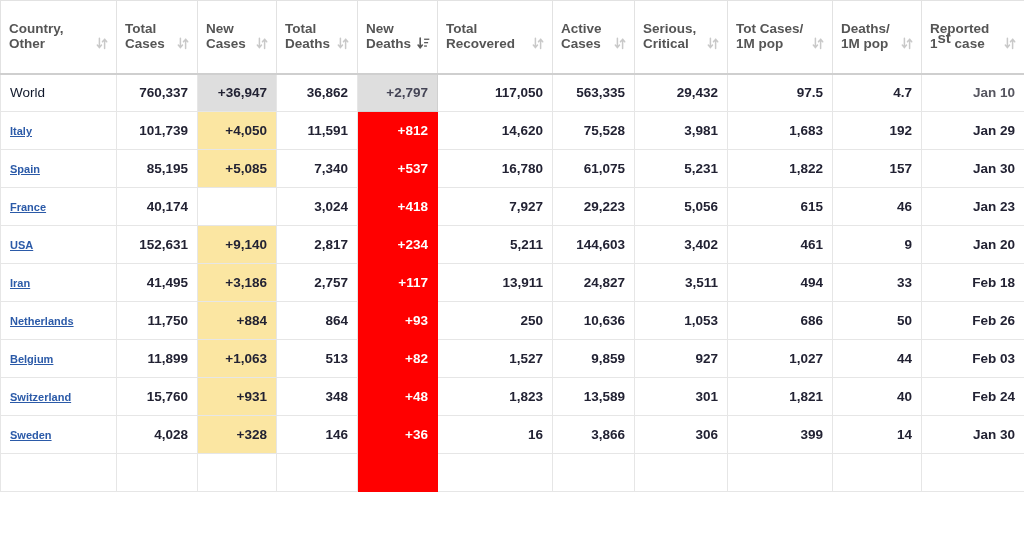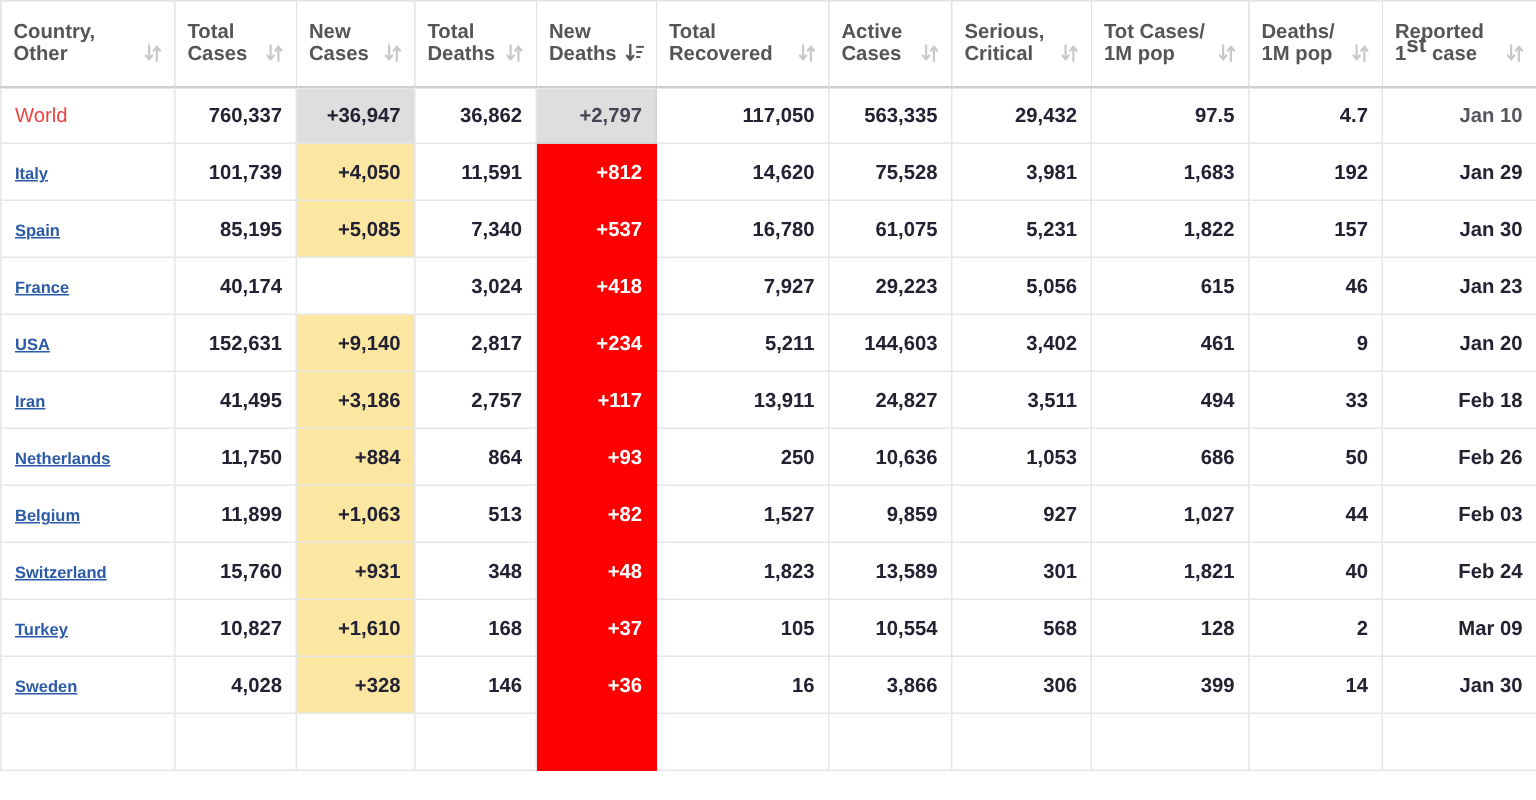--- a/index.html
+++ b/index.html
@@ -27,21 +27,21 @@
   table.covid {
     border-collapse: collapse;
     table-layout: fixed;
     width: 1024px;
     font-size: 13px;
     color: #2b2b3a;
   }
 
   
   table.covid thead th {
-    height: 57px;
+    height: 73px;
     box-sizing: border-box;
     vertical-align: middle;
     padding: 6px 8px 8px 8px;
     background: #ffffff;
     border-right: 1px solid #e2e2e2;
     border-bottom: 2px solid #cfcfcf;
     border-top: 1px solid #e2e2e2;
     font-weight: bold;
     font-size: 13.5px;
     color: #555555;
@@ -111,21 +111,21 @@
     background: #dedede;
     font-weight: normal;
     color: #444455;
     border-bottom: 1px solid #d0d0d0;
     border-right: 1px solid #d0d0d0;
   }
   tr.world-row td:first-child {
     border-left: 1px solid #d0d0d0;
   }
   tr.world-row td.name-cell .country-plain {
-    color: #ef4444;
+    color: #0f172a;
     font-weight: normal;
     text-decoration: none;
   }
 
   
   td.hl-yellow { background: #fbe6a2 !important; }
   td.hl-red {
     background: #ff0000 !important;
     color: #ffffff !important;
     border-right-color: #ff0000 !important;
@@ -427,33 +427,20 @@
           <td>348</td>
           <td class="hl-red">+48</td>
           <td>1,823</td>
           <td>13,589</td>
           <td>301</td>
           <td>1,821</td>
           <td>40</td>
           <td class="date-cell">Feb 24</td>
         </tr>
         <tr class="">
-          <td class="name-cell"><span class="country-link">Turkey</span></td>
-          <td>10,827</td>
-          <td class="hl-yellow">+1,610</td>
-          <td>168</td>
-          <td class="hl-red">+37</td>
-          <td>105</td>
-          <td>10,554</td>
-          <td>568</td>
-          <td>128</td>
-          <td>2</td>
-          <td class="date-cell">Mar 09</td>
-        </tr>
-        <tr class="">
           <td class="name-cell"><span class="country-link">Sweden</span></td>
           <td>4,028</td>
           <td class="hl-yellow">+328</td>
           <td>146</td>
           <td class="hl-red">+36</td>
           <td>16</td>
           <td>3,866</td>
           <td>306</td>
           <td>399</td>
           <td>14</td>

